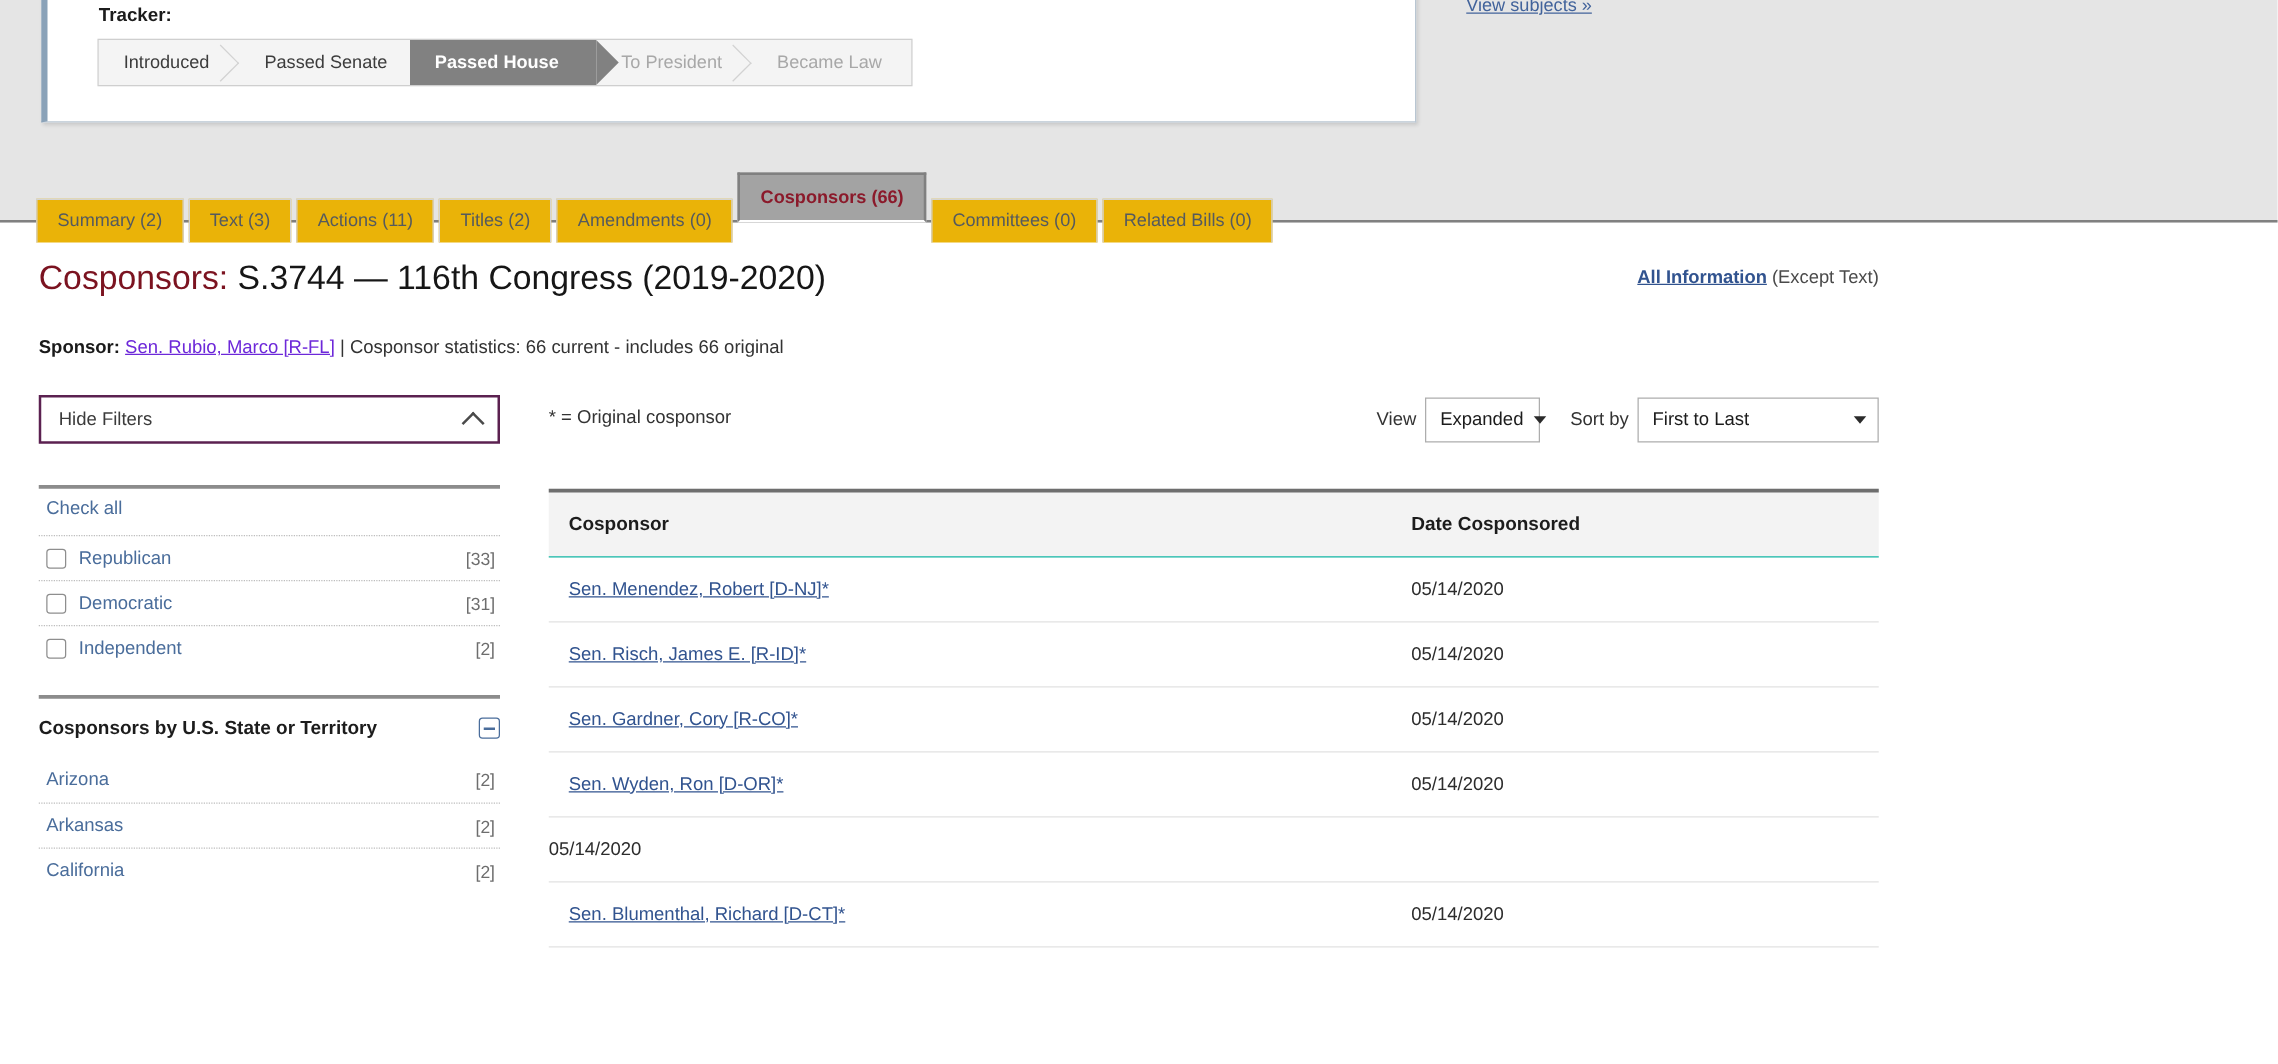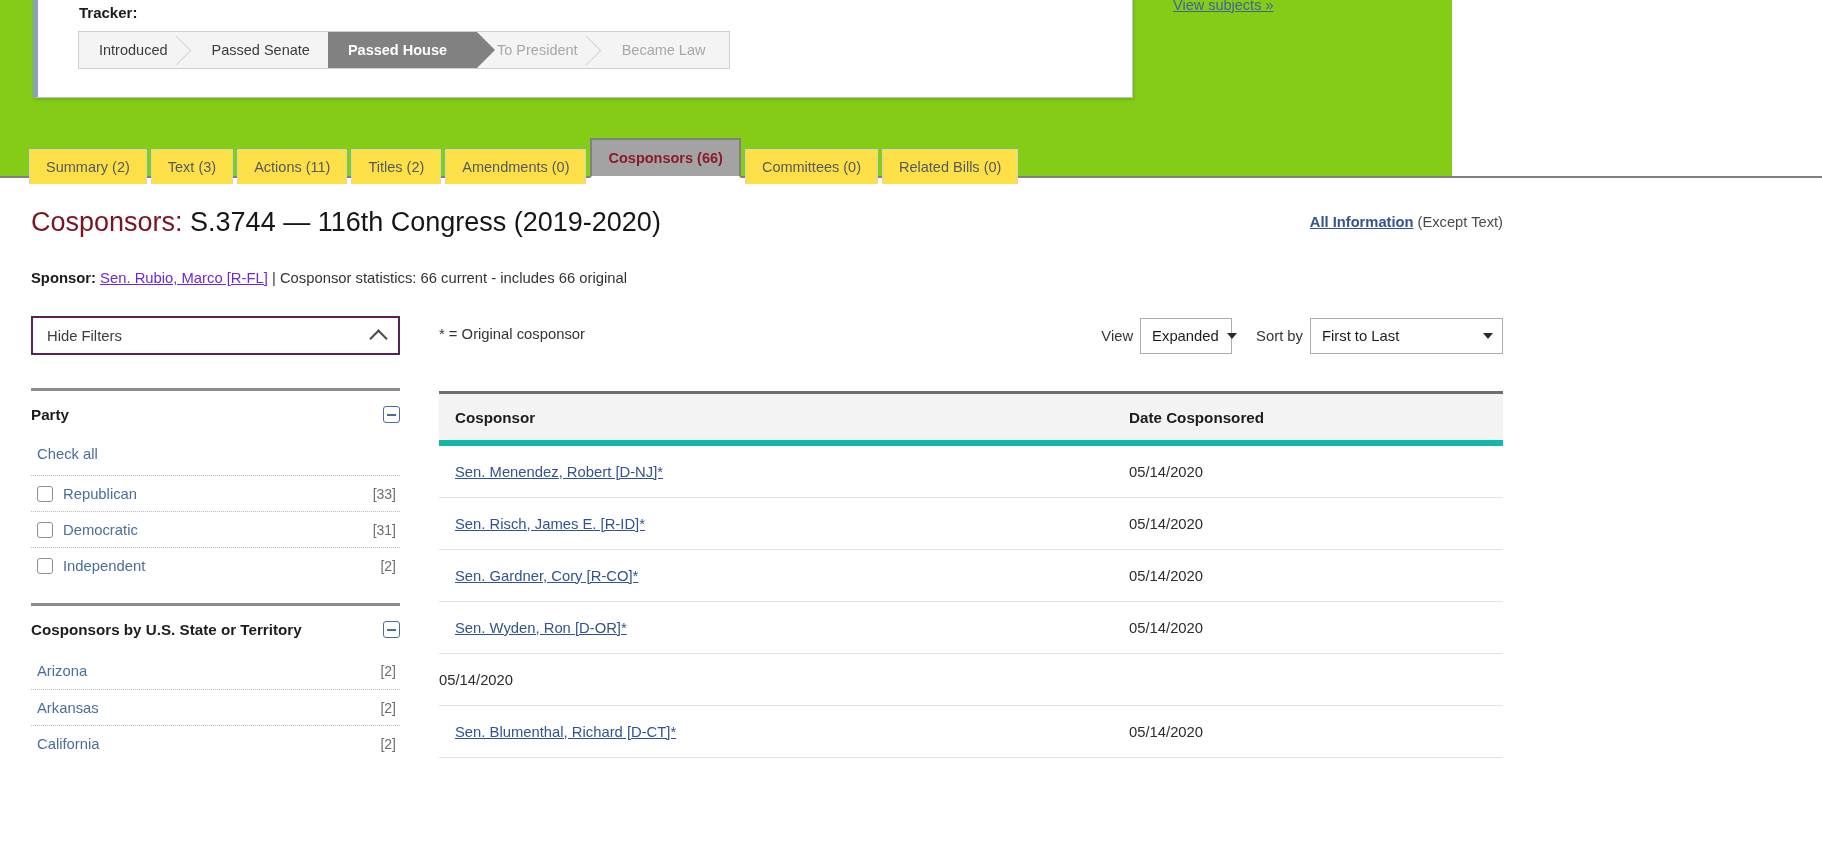--- a/index.html
+++ b/index.html
@@ -10,22 +10,22 @@
     overflow: hidden;
     background: #ffffff;
     font-family: "Liberation Sans", sans-serif;
     -webkit-font-smoothing: antialiased;
   }
 
   
   .top-band {
     position: absolute;
     left: 0; top: 0;
-    width: 1452px; height: 178px;
-    background: #84cc16;
+    width: 1822px; height: 178px;
+    background: #e5e5e5;
   }
 
   
   .tracker-card {
     position: absolute;
     left: 33px; top: -40px;
     width: 1100px; height: 138px;
     background: #ffffff;
     border: 1px solid #b9c6d2;
     border-left: 5px solid #8aa2b8;
@@ -122,29 +122,29 @@
     align-items: flex-end;
     padding-left: 29px;
     border-bottom: 2px solid #808080;
   }
   .tab {
     height: 35px;
     display: flex;
     align-items: center;
     padding: 0 16px;
     margin-right: 4px;
-    background: #fde047;
+    background: #eab308;
     border: 1px solid #d4d4d4;
     border-bottom: none;
     font-size: 14.5px;
     color: #555a5e;
     cursor: pointer;
     white-space: nowrap;
     position: relative;
-    top: 8px;
+    top: 18px;
   }
   .tab.active {
     background: #a3a3a3;
     color: #8b1a2b;
     font-weight: bold;
     border: 2px solid #808080;
     border-bottom: 2px solid #ffffff;
     height: 40px;
     top: 2px;
     z-index: 5;
@@ -326,21 +326,21 @@
     position: absolute;
     left: 439px; top: 213px;
     width: 1064px;
   }
   .thead {
     display: flex;
     height: 55px;
     align-items: center;
     background: #f3f3f3;
     border-top: 3px solid #6e6e6e;
-    border-bottom: 6px solid #14b8a6;
+    border-bottom: 1px solid #14b8a6;
   }
   .th {
     font-size: 15.2px;
     font-weight: bold;
     color: #1c1c1c;
   }
   .col-name { width: 690px; padding-left: 16px; }
   .col-date { width: 374px; }
   .trow {
     display: flex;
@@ -434,24 +434,20 @@
     <div class="sel sort">
       <span>First to Last</span>
       <span class="caret"></span>
     </div>
   </div>
 
   <div class="sidebar">
 
     <div class="facet">
       <div class="facet-rule"></div>
-      <div class="facet-head">
-        <span>Party</span>
-        <span class="collapse-box"></span>
-      </div>
       <span class="check-all">Check all</span>
       <div class="facet-row">
         <span class="facet-left">
           <span class="cb"></span>
           <span class="facet-label">Republican</span>
         </span>
         <span class="facet-count">[33]</span>
       </div>
       <div class="facet-row">
         <span class="facet-left">

